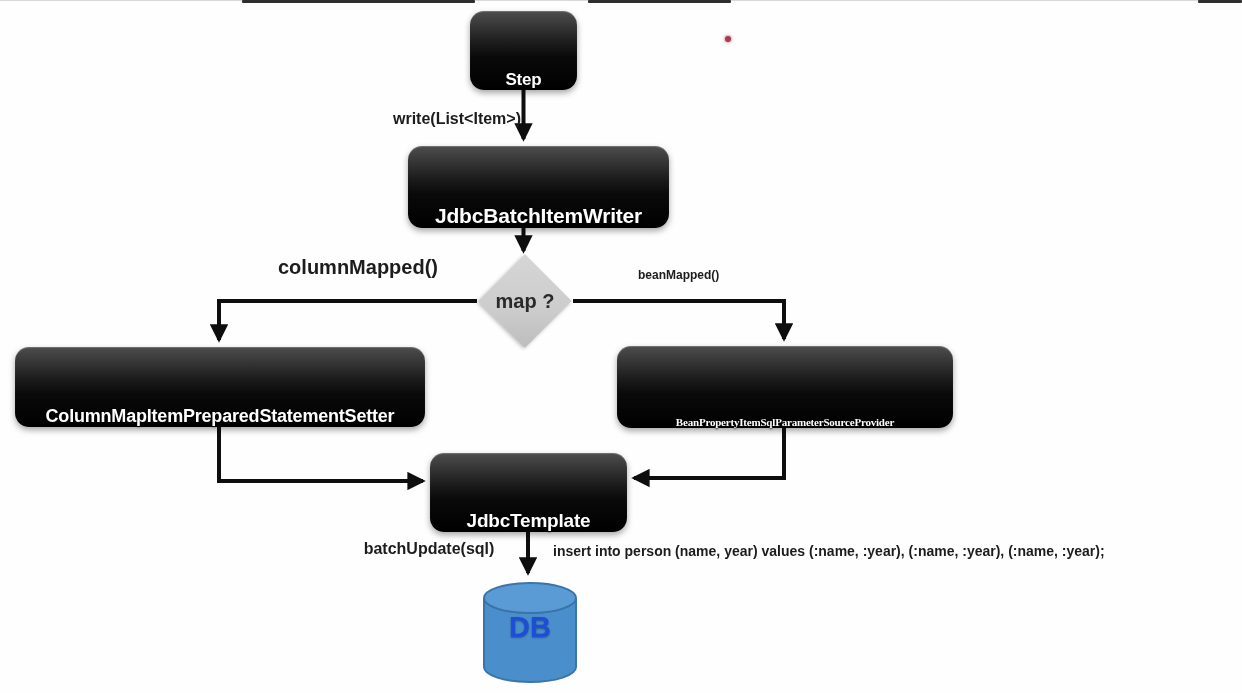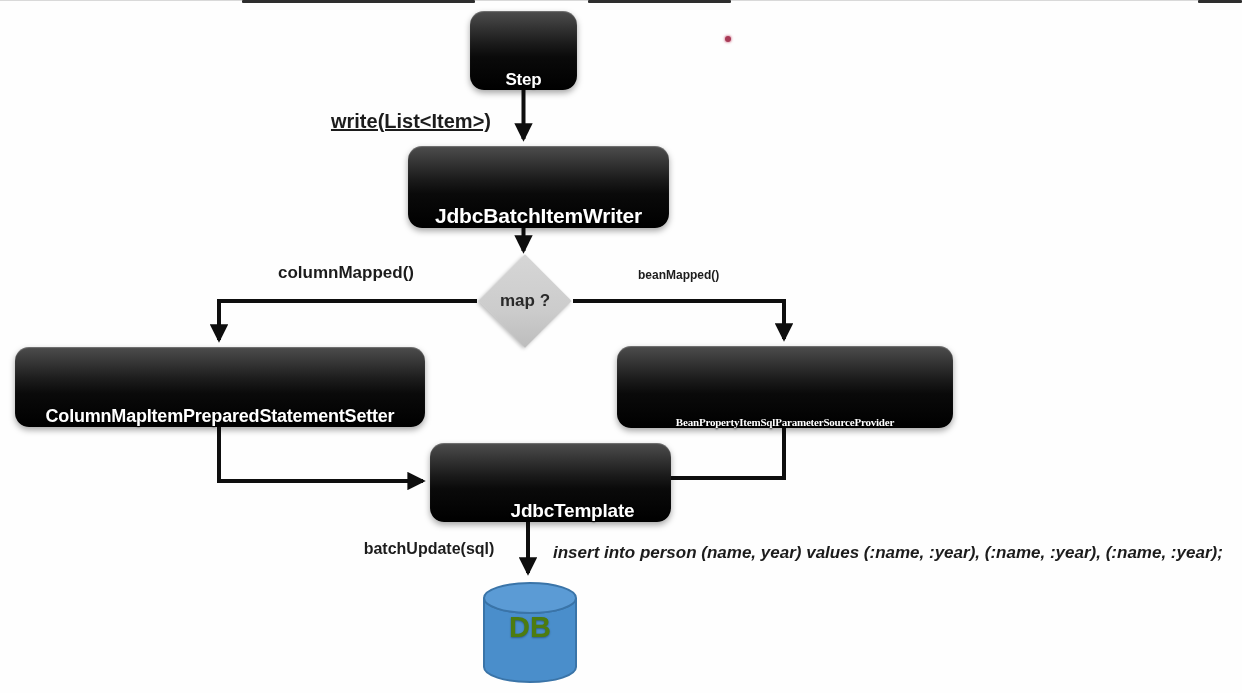--- a/index.html
+++ b/index.html
@@ -43,49 +43,49 @@
     color:var(--node-text);
     font-weight:bold;
     text-shadow:0 1px 2px rgba(0,0,0,.9);
     white-space:nowrap;
     letter-spacing:-0.2px;
   }
   .node-step{left:470px;top:11px;width:107px;height:79px;font-size:17px;}
   .node-writer{left:408px;top:146px;width:261px;height:82px;font-size:21px;}
   .node-left{left:15px;top:347px;width:410px;height:80px;font-size:18px;}
   .node-right{left:617px;top:346px;width:336px;height:82px;font-size:11px;font-family:Liberation Serif, serif;}
-  .node-template{left:430px;top:443px;width:197px;height:79px;font-size:19px;padding-left:44px;}
+  .node-template{left:430px;top:453px;width:197px;height:79px;font-size:19px;}
   .diamond{
     position:absolute;left:492px;top:268px;width:66px;height:66px;
     transform:rotate(45deg);
     background:linear-gradient(135deg,#d6d6d6,var(--decision-fill) 60%,#bdbdbd);
     box-shadow:0 2px 4px rgba(0,0,0,.25);
   }
   .diamond-label{
     position:absolute;left:477px;top:289px;width:96px;height:24px;
     display:flex;align-items:center;justify-content:center;
-    font-weight:bold;font-size:17px;color:#2a2a2a;letter-spacing:0;
+    font-weight:bold;font-size:20px;color:#2a2a2a;letter-spacing:0;
   }
   .edge-label{
     position:absolute;
     font-weight:bold;color:var(--label-text);
     white-space:nowrap;
   }
-  .lbl-write{left:318px;top:110px;width:173px;text-align:right;font-size:20px;text-decoration:underline;}
-  .lbl-column{left:278px;top:263px;font-size:17px;}
+  .lbl-write{left:348px;top:110px;width:173px;text-align:right;font-size:16px;}
+  .lbl-column{left:278px;top:256px;font-size:20px;}
   .lbl-bean{left:638px;top:251px;font-size:12px;margin-top:17px;}
   .lbl-batch{left:350px;top:540px;width:158px;text-align:center;font-size:16px;}
-  .lbl-sql{left:553px;top:543px;font-size:17px;font-style:italic;}
+  .lbl-sql{left:553px;top:543px;font-size:14px;}
   svg.connectors{position:absolute;left:0;top:0;pointer-events:none;}
   .edge{stroke:var(--arrow);stroke-width:4;fill:none;}
   .ah{fill:var(--arrow);}
   .db-svg{position:absolute;left:481px;top:580px;}
   .db-label{
     position:absolute;left:483px;top:611px;width:94px;text-align:center;
-    color:#4d7c0f;font-weight:bold;font-size:29px;
+    color:#1d4ed8;font-weight:bold;font-size:29px;
     text-shadow:0 1px 2px rgba(0,0,0,.35);
   }
 </style>
 </head>
 <body>
 
 <div id="canvas">
 
   <div class="topline-faint"></div>
   <div class="topline-seg seg-a"></div>

